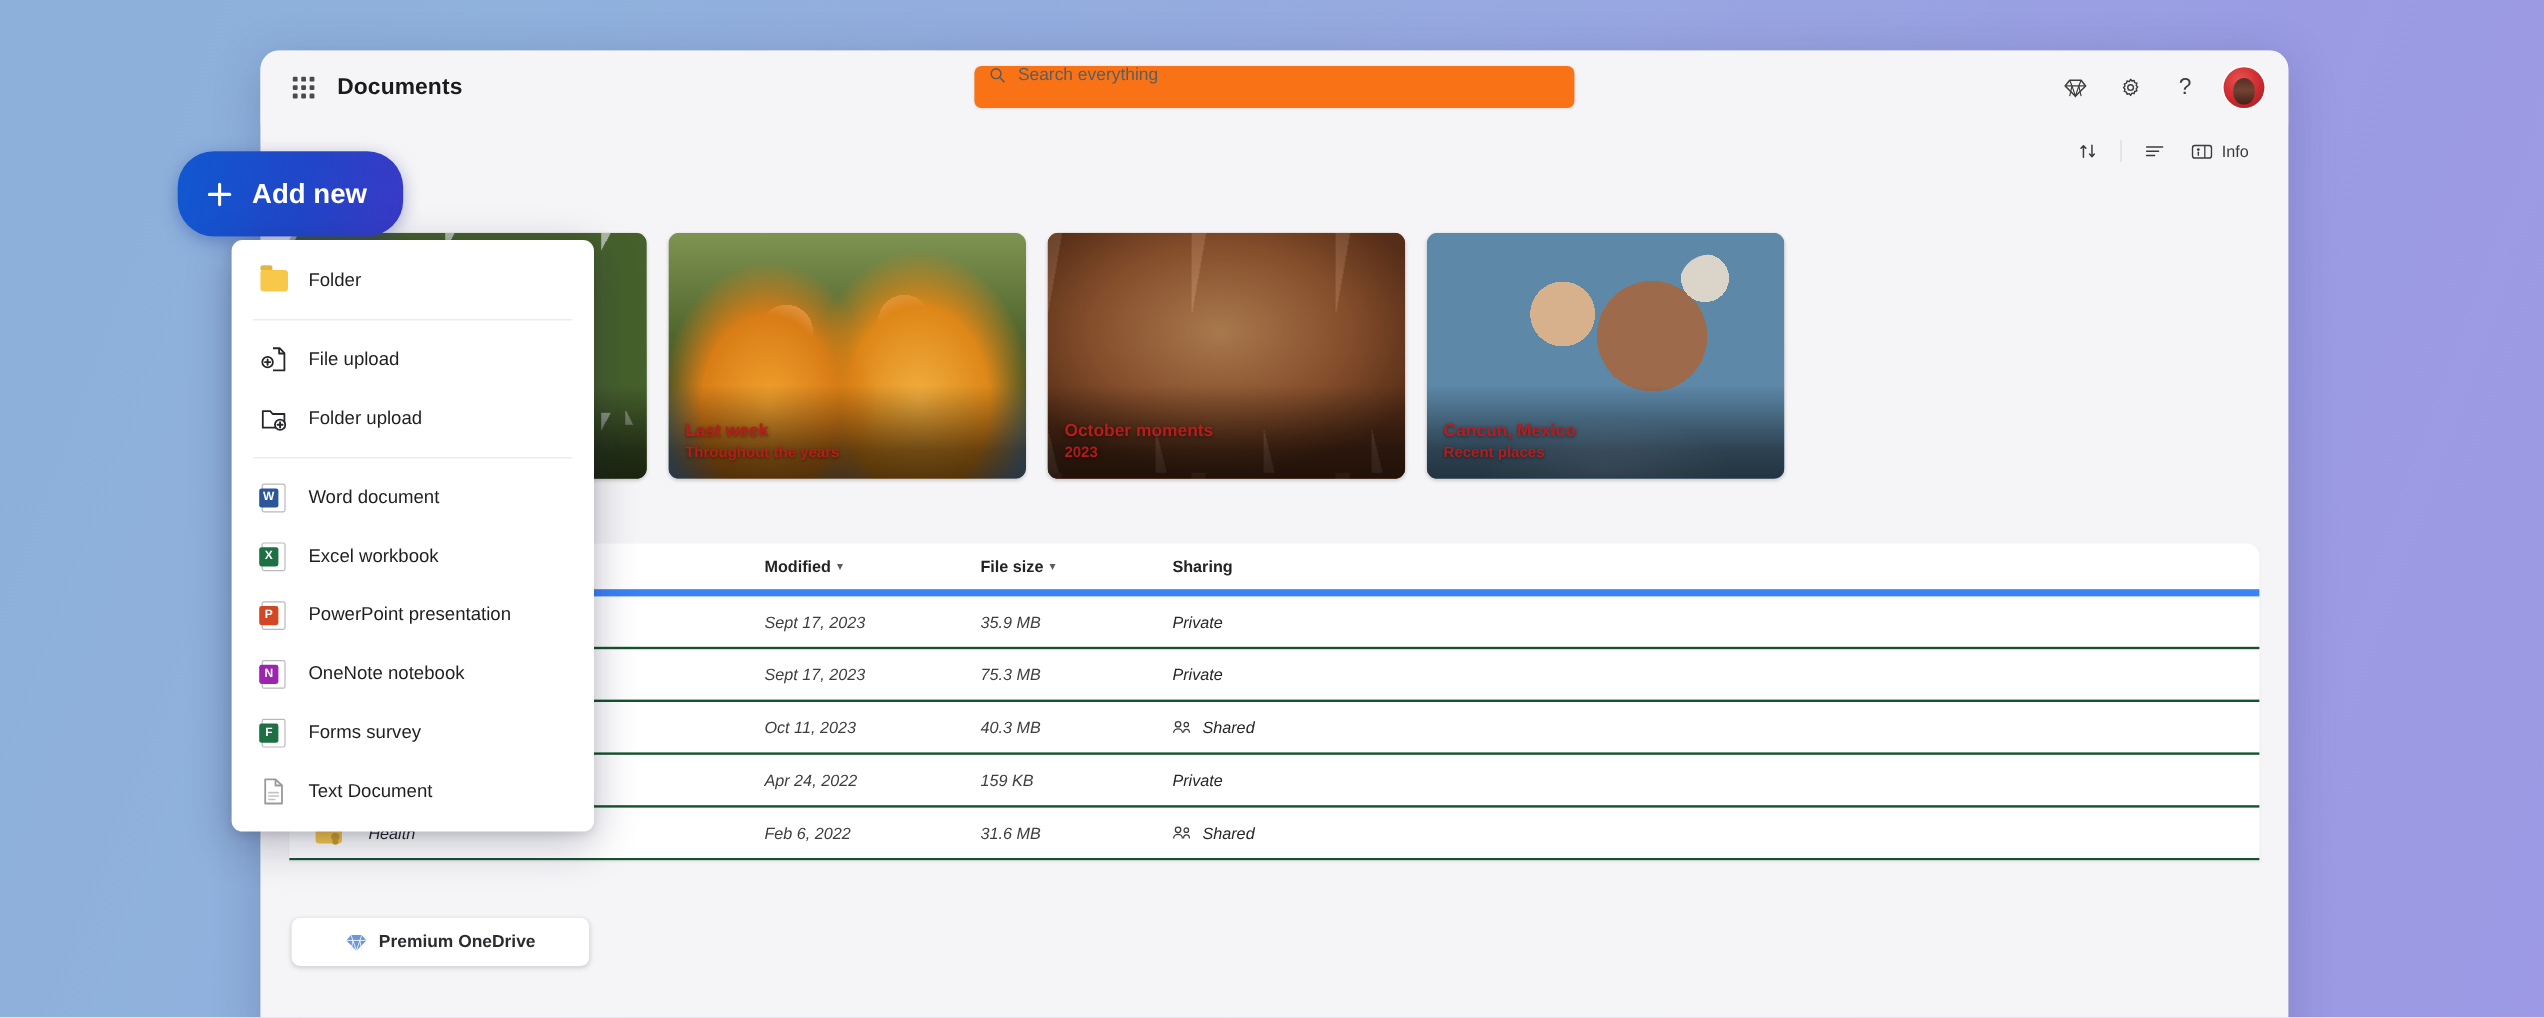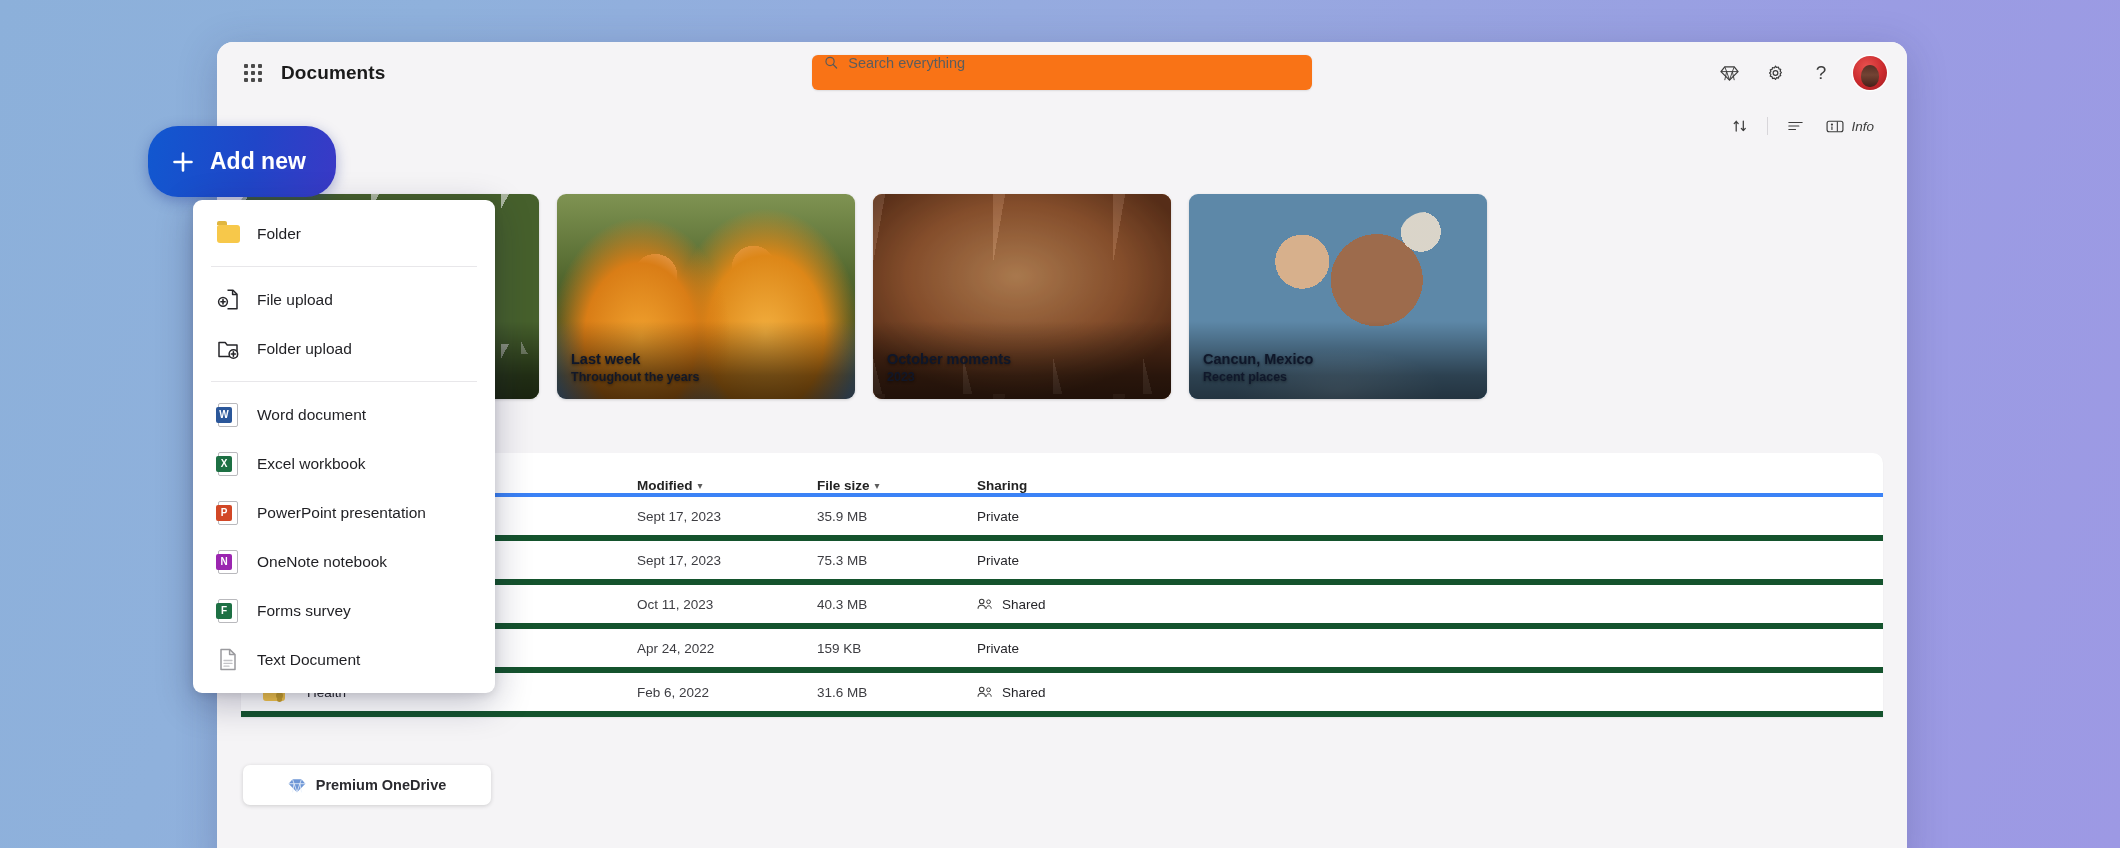--- a/index.html
+++ b/index.html
@@ -138,21 +138,20 @@
   .cmd-btn {
     height: 32px;
     display: flex;
     align-items: center;
     gap: 7px;
     padding: 0 9px;
     border-radius: 5px;
     cursor: pointer;
     color: #3b3b3b;
     font-size: 13.5px;
-    font-style: italic;
   }
   .cmd-sep {
     width: 1px; height: 18px;
     background: #d8d6da;
     margin: 0 6px;
   }
 
   
   #content {
     padding: 0 24px 0 24px;
@@ -180,21 +179,21 @@
     flex: 0 0 auto;
   }
   .card-photo { position: absolute; inset: 0; }
   .card-scrim {
     position: absolute; left:0; right:0; bottom:0; height: 78px;
     background: linear-gradient(180deg, rgba(0,0,0,0) 0%, rgba(0,0,0,.52) 70%, rgba(0,0,0,.62) 100%);
   }
   .card-text {
     position: absolute;
     left: 14px; bottom: 13px;
-    color: #0f172a;
+    color: #b91c1c;
     text-shadow: 0 1px 3px rgba(0,0,0,.5);
   }
   .card-title { font-size: 14.5px; font-weight: 700; line-height: 1.25; }
   .card-sub { font-size: 12.5px; font-weight: 700; opacity: .95; line-height: 1.35; margin-top: 1px;}
 
   
   .photo-greenhouse {
     background:
       linear-gradient(118deg, rgba(255,255,255,.55) 0 7px, rgba(0,0,0,0) 7px 46px) 0 0/130px 150px,
       linear-gradient(62deg, rgba(255,255,255,.42) 0 6px, rgba(0,0,0,0) 6px 52px) 0 0/140px 160px,
@@ -250,46 +249,47 @@
   
   #files-panel {
     margin-top: 6px;
     background: #ffffff;
     border-radius: 10px 10px 0 0;
     box-shadow: 0 1px 2px rgba(0,0,0,.06);
     overflow: hidden;
   }
   .table-head {
     display: flex;
-    align-items: flex-end;
+    align-items: center;
     height: 44px;
     padding: 0 0 0 22px;
-    border-bottom: 4px solid #3b82f6;
+    border-bottom: 6px solid #3b82f6;
     font-size: 13.5px;
     font-weight: 600;
     color: #232323;
   }
   .th { display: flex; align-items: center; gap: 5px; cursor: pointer; }
   .chev { font-size: 10px; color: #5c5c5c; font-weight: 400; }
 
   .col-icon   { width: 44px; flex: 0 0 44px; display:flex; align-items:center; }
   .col-name   { width: 330px; flex: 0 0 330px; }
   .col-mod    { width: 180px; flex: 0 0 180px; }
   .col-size   { width: 160px; flex: 0 0 160px; }
   .col-share  { width: 200px; flex: 0 0 200px; }
 
   .table-row {
     display: flex;
     align-items: center;
     height: 44px;
     padding-left: 22px;
     font-size: 13.5px;
     color: #26262a;
-    border-bottom: 6px solid #14532d;
-    cursor: pointer;
+    border-bottom: 2px solid #14532d;
+    cursor: pointer;
+    font-style: italic;
   }
   .cell-muted { color: #3d3d42; }
   .share-cell { display: flex; align-items: center; gap: 9px; }
 
   
   .folder-ico {
     position: relative;
     width: 22px; height: 17px;
     background: #f7c84a;
     border-radius: 2px 3px 3px 3px;

